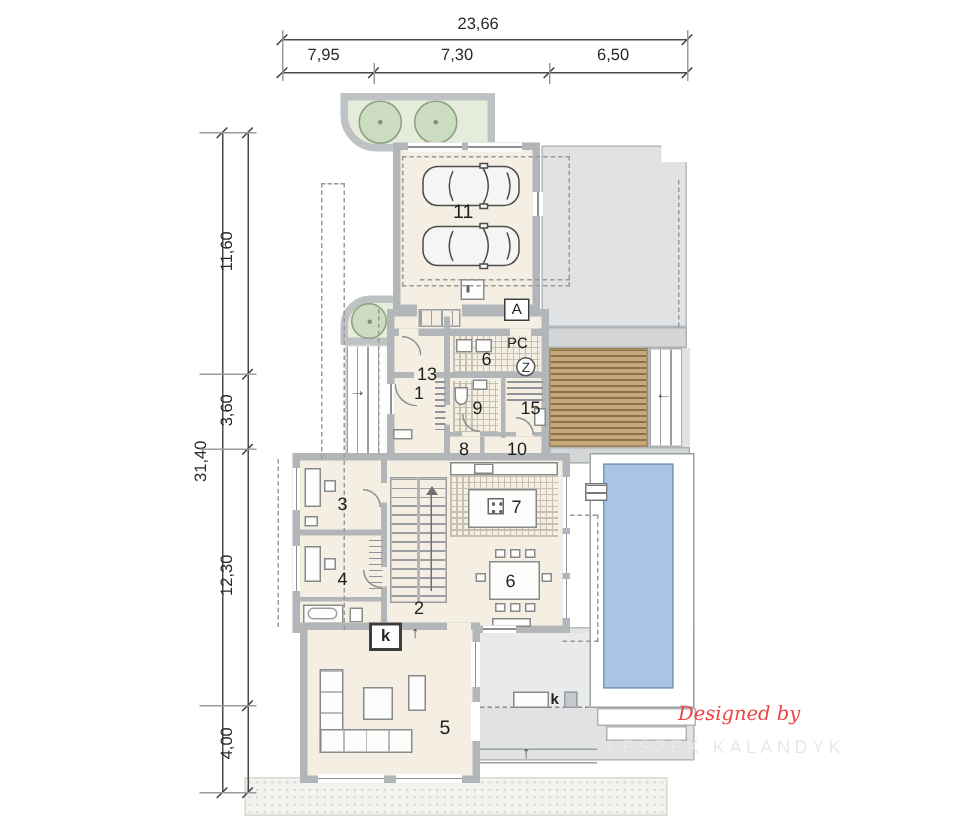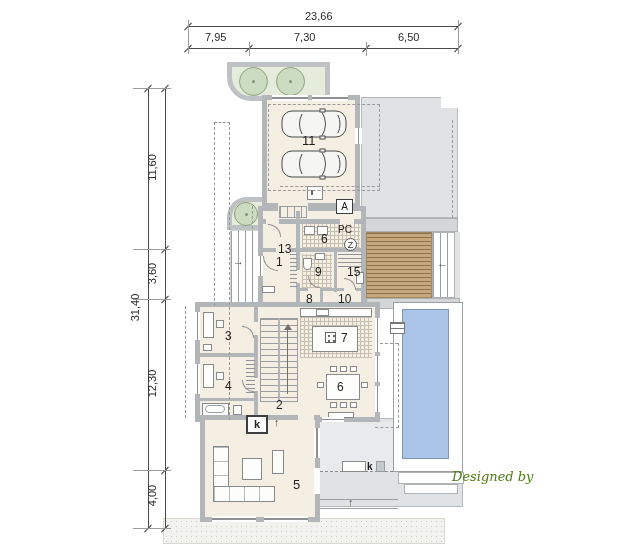--- a/index.html
+++ b/index.html
@@ -37,21 +37,21 @@
   .arc{border-left:1px solid #8d9092;border-bottom:1px solid #8d9092;border-bottom-left-radius:100%}
   .arc2{border-right:1px solid #8d9092;border-top:1px solid #8d9092;border-top-right-radius:100%}
   .kbox{background:#fff;border:2px solid #3e3e3e;font-weight:bold;font-size:11px;text-align:center;color:#222}
   .abox{background:#fff;border:1.5px solid #3e3e3e;font-size:10px;text-align:center;line-height:13px;color:#222}
   .circ{border:1px solid #555;border-radius:50%;background:#fff;font-size:9px;text-align:center;line-height:12px;color:#333}
   .steps{border-top:1px solid #9aa0a2;border-bottom:1px solid #9aa0a2}
   .stove{border:1px solid #666;background-color:#fff;background-image:radial-gradient(circle at 3px 3px,#666 1px,transparent 1.4px),radial-gradient(circle at 8px 3px,#666 1px,transparent 1.4px),radial-gradient(circle at 3px 8px,#666 1px,transparent 1.4px),radial-gradient(circle at 8px 8px,#666 1px,transparent 1.4px)}
   .cush-v{background-image:repeating-linear-gradient(180deg,#b9bcbe 0 1px,transparent 1px 14px)}
   .cush-h{background-image:repeating-linear-gradient(90deg,#b9bcbe 0 1px,transparent 1px 15px)}
   .tubin{border:1px solid #9a9da0;border-radius:4px}
-  .wm1{font-family:"DejaVu Serif",serif;font-style:italic;font-size:13px;color:#4d7c0f;line-height:1}
+  .wm1{font-family:"DejaVu Serif",serif;font-style:italic;font-size:13px;color:#ef4444;line-height:1}
   .wm2{font-size:12px;letter-spacing:3px;color:#e9e9e4;line-height:1}
   .small{font-size:10px}
 </style>
 </head>
 <body>
 
 <div class="plan">
 
   <div class="a stipple" style="left:163px;top:518px;width:282px;height:26px"></div>
   <div class="a paving" style="left:361px;top:97px;width:97px;height:121px"></div>
@@ -267,14 +267,15 @@
   <div class="a tick" style="left:160px;top:299px"></div>
   <div class="a tick" style="left:160px;top:470px"></div>
   <div class="a tick" style="left:160px;top:528px"></div>
   <div class="a guide" style="left:133px;top:88px;width:38px;height:1px"></div>
   <div class="a guide" style="left:133px;top:249px;width:38px;height:1px"></div>
   <div class="a guide" style="left:133px;top:299px;width:38px;height:1px"></div>
   <div class="a guide" style="left:133px;top:470px;width:38px;height:1px"></div>
   <div class="a guide" style="left:133px;top:528px;width:38px;height:1px"></div>
 
   <div class="a wm1" style="left:452px;top:470px">Designed by</div>
+  <div class="a wm2" style="left:405px;top:492px">LESZEK KALANDYK</div>
 
 </div>
 
 </body></html>

